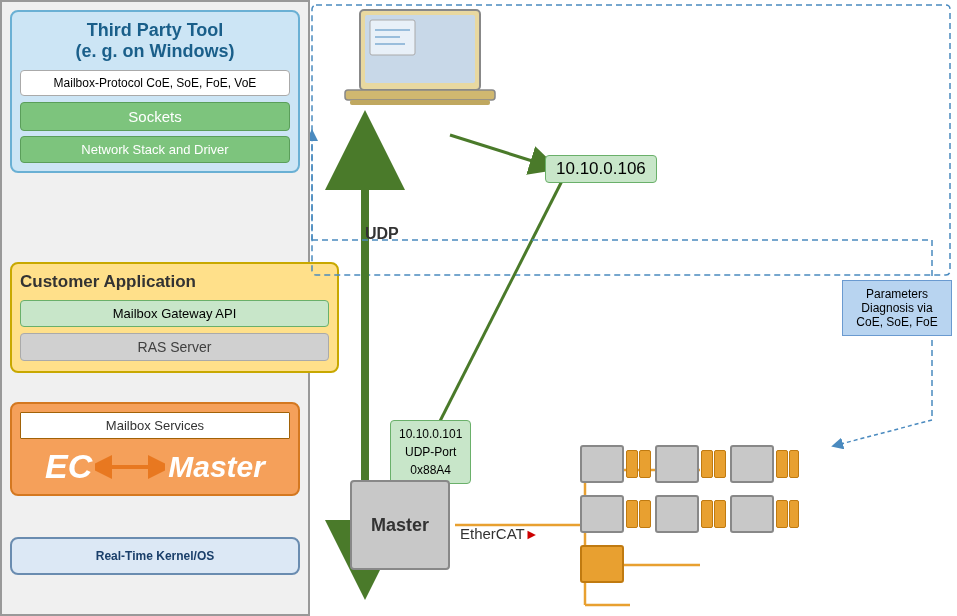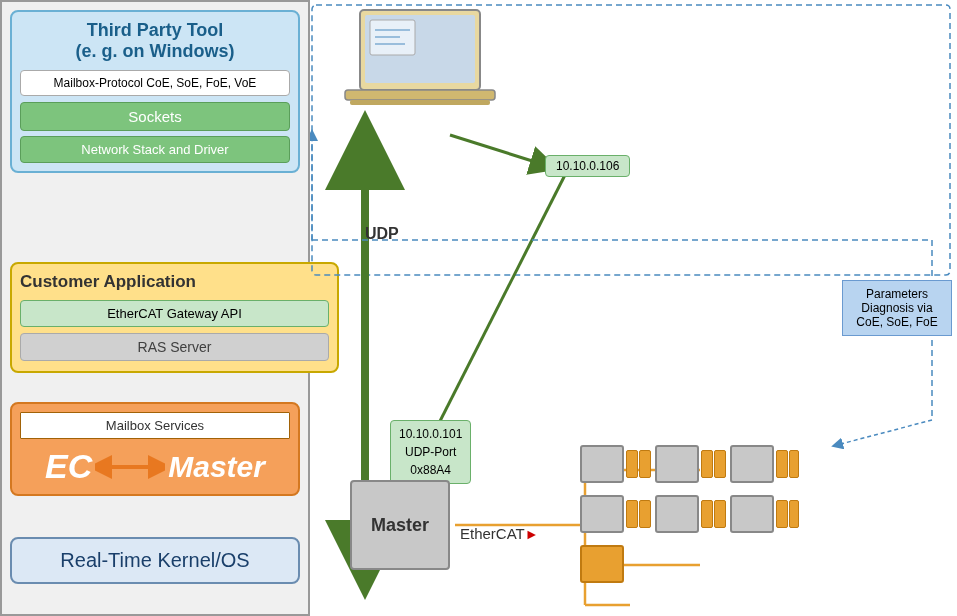--- a/index.html
+++ b/index.html
@@ -139,22 +139,22 @@
       position: absolute;
       top: 535px; left: 8px;
       width: 290px;
       background: #dce8f5;
       border: 2px solid #6a8cb0;
       border-radius: 8px;
       padding: 10px;
       text-align: center;
     }
     .realtime-title {
-      font-size: 20px;
-      font-weight: normal;
+      font-size: 12px;
+      font-weight: bold;
       color: #1a3f6a;
     }
 
     
     .main-area {
       position: absolute;
       left: 310px; top: 0;
       width: 647px;
       height: 616px;
     }
@@ -168,21 +168,21 @@
     }
 
     
     .ip-label-top {
       position: absolute;
       top: 155px; left: 235px;
       background: #c8e6c9;
       border: 1px solid #6ab06a;
       border-radius: 4px;
       padding: 3px 10px;
-      font-size: 12px;
+      font-size: 17px;
       color: #000;
     }
 
     
     .udp-label {
       position: absolute;
       top: 225px; left: 55px;
       font-size: 16px;
       font-weight: bold;
       color: #333;
@@ -266,21 +266,21 @@
       <span>Third Party Tool</span><br>
       <span>(e. g. on Windows)</span>
     </div>
     <div class="mailbox-protocol-row">Mailbox-Protocol CoE, SoE, FoE, VoE</div>
     <div class="sockets-row">Sockets</div>
     <div class="network-stack-row">Network Stack and Driver</div>
   </div>
 
   <div class="customer-app-box">
     <div class="customer-app-title">Customer Application</div>
-    <div class="mailbox-gateway-row">EtherCAT Gateway API</div>
+    <div class="mailbox-gateway-row">Mailbox Gateway API</div>
     <div class="ras-server-row">RAS Server</div>
   </div>
 
   <div class="ecmaster-box">
     <div class="mailbox-services-row">Mailbox Services</div>
     <div class="ec-master-logo">
       <span class="ec-part">EC</span>
 
       <svg width="70" height="28" style="margin:0 3px;">
         <defs>

